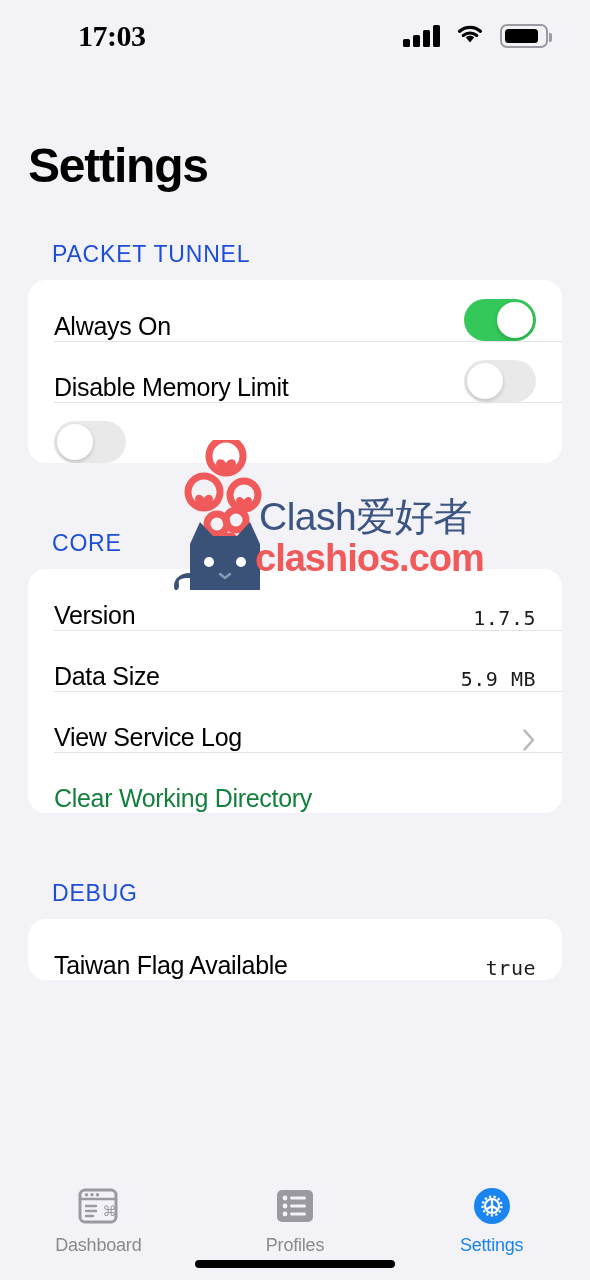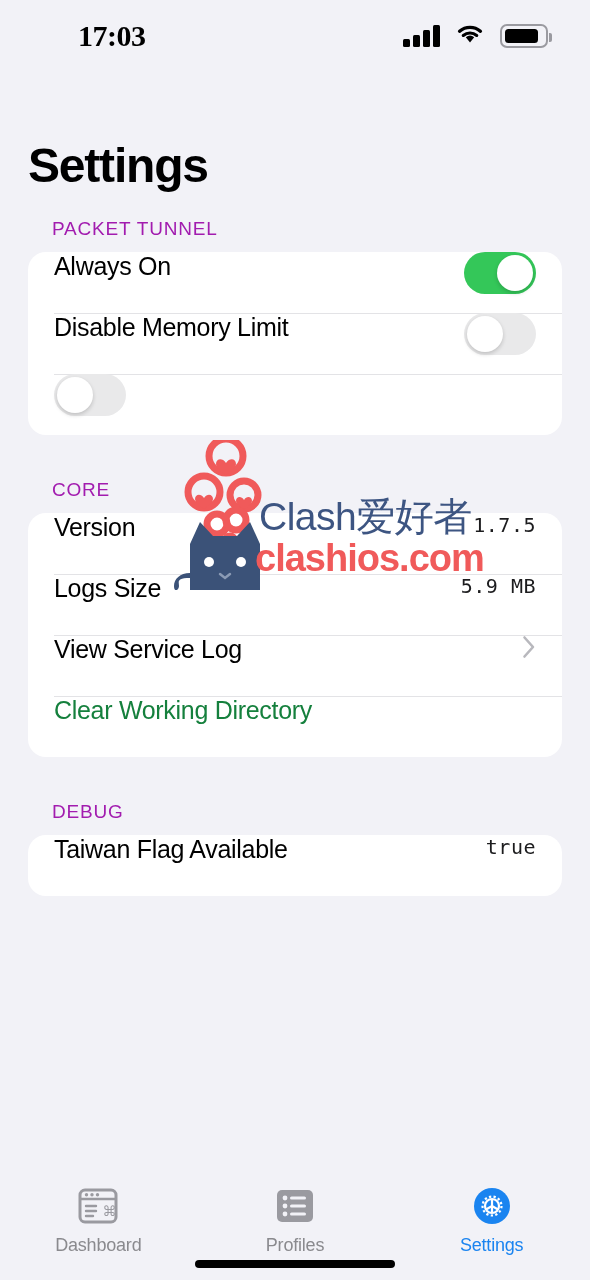--- a/index.html
+++ b/index.html
@@ -39,29 +39,30 @@
 
   
   .page-title {
     position:absolute; top:138px; left:28px;
     font-size:48px; font-weight:700; color:#000; letter-spacing:-1.2px;
   }
 
   
   .content { position:absolute; top:218px; left:0; right:0; }
   .section-header {
-    font-size:19px; color:#a21caf; letter-spacing:0.8px;
+    font-size:23px; color:#1d4ed8; letter-spacing:0.8px;
     padding:0 0 12px 52px;
+    margin-top:23px;
   }
   .card {
     background:#fff; border-radius:18px;
     margin:0 28px; overflow:hidden;
   }
   .row {
-    position:relative; display:flex; align-items:flex-start;
+    position:relative; display:flex; align-items:flex-end;
     justify-content:space-between;
     height:61px; padding:0 26px 0 26px;
   }
   .row + .row:before {
     content:""; position:absolute; left:26px; right:0; top:0;
     height:1px; background:#e3e3e6;
   }
   .row-label { font-size:25px; color:#000; letter-spacing:-0.3px; }
   .row-label.destructive { color:#15803d; }
   .row-value {
@@ -173,21 +174,21 @@
 
     <div class="section-gap"></div>
 
     <div class="section-header">CORE</div>
     <div class="card">
       <div class="row">
         <span class="row-label">Version</span>
         <span class="row-value">1.7.5</span>
       </div>
       <div class="row">
-        <span class="row-label">Logs Size</span>
+        <span class="row-label">Data Size</span>
         <span class="row-value">5.9 MB</span>
       </div>
       <div class="row">
         <span class="row-label">View Service Log</span>
         <span class="chev">
           <svg width="14" height="24" viewBox="0 0 14 24">
             <path d="M2.5 2.5L11 12l-8.5 9.5" stroke="#b8b8bd" stroke-width="2.6" fill="none" stroke-linecap="round" stroke-linejoin="round"></path>
           </svg>
         </span>
       </div>

